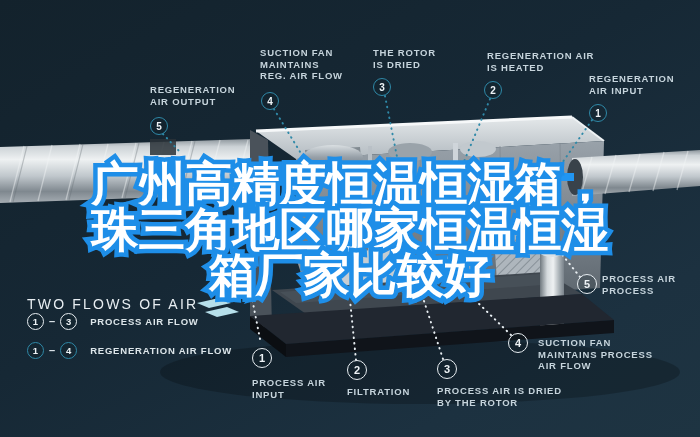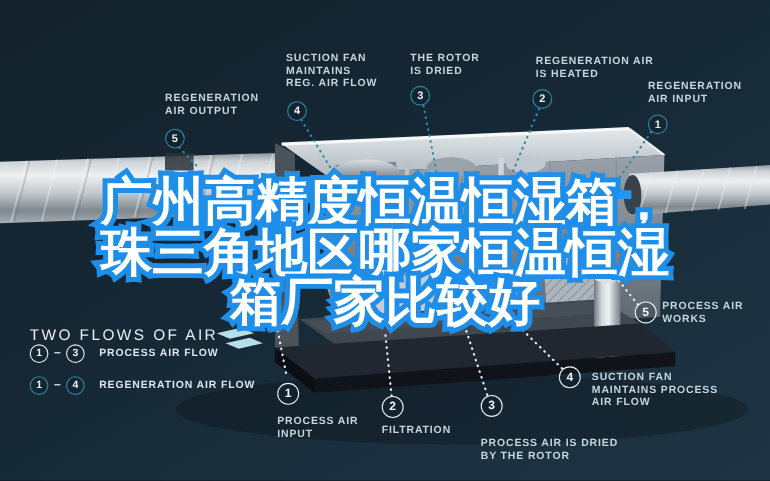--- a/index.html
+++ b/index.html
@@ -10,21 +10,21 @@
 
   
   .title{position:absolute;left:27px;top:24px;z-index:3;color:#eef4f7;font-size:27px;letter-spacing:2px;white-space:nowrap;}
   .title .w1{font-weight:700;margin-right:9px;}
   .title .w2{font-weight:300;letter-spacing:3px;}
 
   
   .clabel{position:absolute;z-index:3;color:#c6d4dc;font-size:9.5px;font-weight:700;letter-spacing:.8px;line-height:11.5px;white-space:nowrap;}
   .t5{left:150px;top:84px;} .t4{left:260px;top:47px;} .t3{left:373px;top:47px;}
   .t2{left:487px;top:50px;} .t1{left:589px;top:73px;}
-  .b1{left:252px;top:377px;} .b2{left:347px;top:386px;} .b3{left:437px;top:385px;margin-top:12px;}
+  .b1{left:252px;top:377px;} .b2{left:347px;top:386px;} .b3{left:437px;top:385px;}
   .b4{left:538px;top:337px;} .b5{left:602px;top:273px;}
 
   
   .marker{position:absolute;z-index:3;box-sizing:border-box;border-radius:50%;
     display:flex;align-items:center;justify-content:center;color:#eef3f6;font-weight:700;background:rgba(17,31,41,.25);}
   .marker.teal{border:1.6px solid #2f89a8;}
   .marker.white{border:1.6px solid #e8eef2;}
   .mt{width:18px;height:18px;font-size:10px;}
   .mb{width:20px;height:20px;font-size:11px;}
   .m-t5{left:150px;top:117px;} .m-t4{left:261px;top:92px;} .m-t3{left:373px;top:78px;}
@@ -229,21 +229,21 @@
     <div>PROCESS AIR IS DRIED</div>
     <div>BY THE ROTOR</div>
   </div>
   <div class="clabel b4">
     <div>SUCTION FAN</div>
     <div>MAINTAINS PROCESS</div>
     <div>AIR FLOW</div>
   </div>
   <div class="clabel b5">
     <div>PROCESS AIR</div>
-    <div>WORKS</div>
+    <div>PROCESS</div>
   </div>
 
   <span class="marker white mb m-b1">1</span>
   <span class="marker white mb m-b2">2</span>
   <span class="marker white mb m-b3">3</span>
   <span class="marker white mb m-b4">4</span>
   <span class="marker white mb m-b5">5</span>
 
   <div class="legend">
     <div class="legend-header">TWO FLOWS OF AIR</div>

